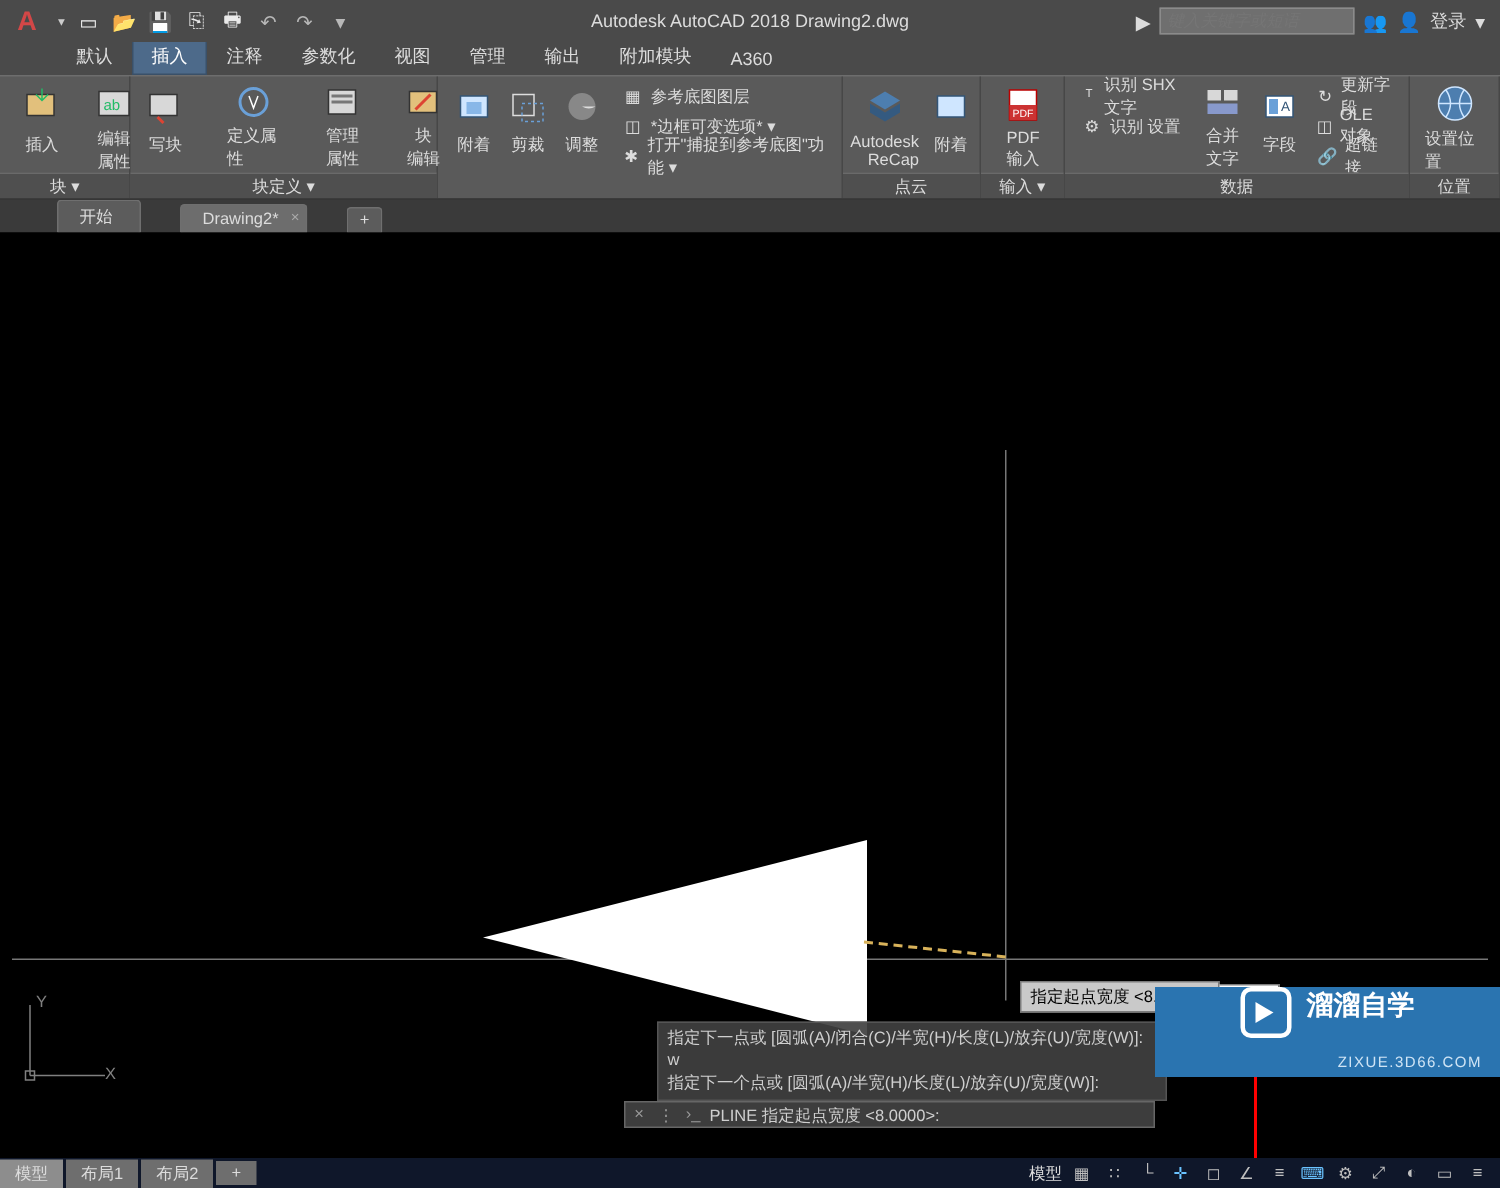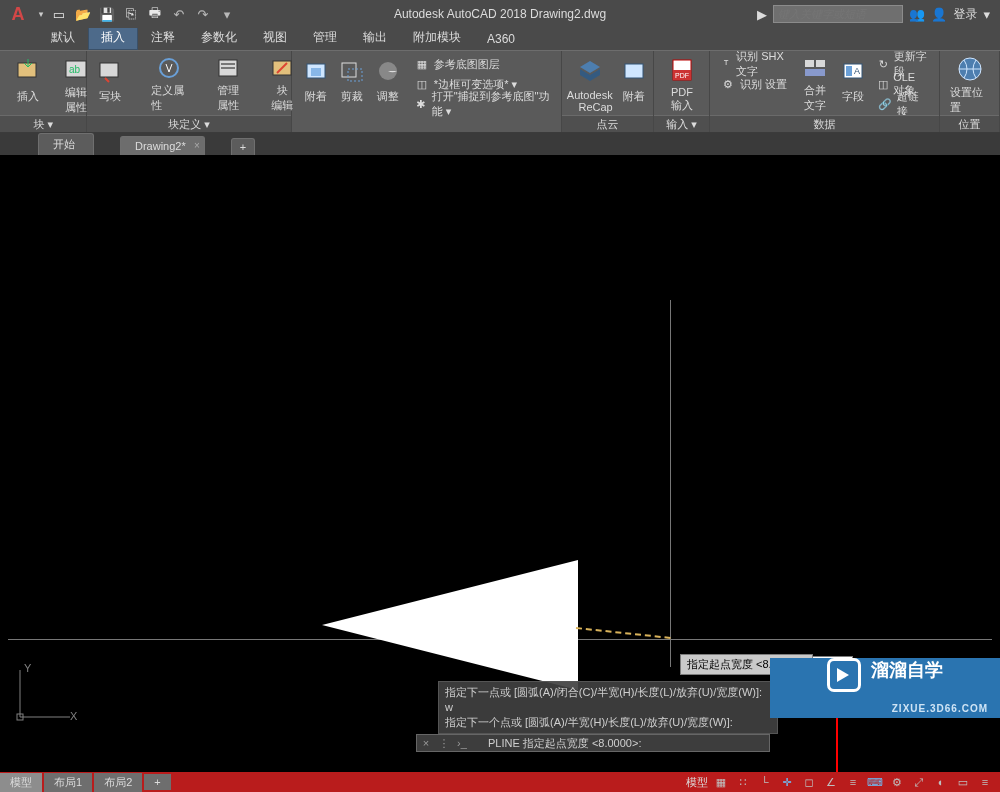--- a/index.html
+++ b/index.html
@@ -61,25 +61,25 @@
   .arrow{position:absolute;left:836px;top:516px;width:2px;height:155px;background:#ff0000;}
   .arrow::before{content:"";position:absolute;top:-8px;left:-5px;border:6px solid transparent;border-bottom:12px solid #ff0000;}
   
   .ucs{position:absolute;left:10px;bottom:40px;color:#808080;font-size:11px;}
   
   .cmdhist{position:absolute;left:438px;bottom:38px;width:340px;background:rgba(64,64,64,0.92);color:#cfcfcf;font-size:11px;padding:3px 6px;line-height:15px;border:1px solid #555;}
   .cmdline{position:absolute;left:416px;bottom:20px;right:230px;height:18px;background:#3d3d3d;border:1px solid #666;display:flex;align-items:center;color:#cfcfcf;font-size:11px;}
   .cmdline .h{width:18px;height:16px;display:flex;align-items:center;justify-content:center;color:#999;}
   
   .watermark{position:absolute;right:0;bottom:54px;width:230px;height:60px;background:#2a74b0;display:flex;align-items:flex-start;justify-content:center;color:#fff;font-size:18px;font-weight:bold;gap:10px;}
-  .watermark .sub{position:absolute;right:12px;bottom:4px;font-size:10px;font-weight:bold;letter-spacing:1px;color:#cfe4f5;}
+  .watermark .sub{position:absolute;right:12px;bottom:4px;font-size:10px;font-weight:normal;letter-spacing:1px;color:#cfe4f5;}
   .watermark .play{width:34px;height:34px;border:3px solid #fff;border-radius:7px;display:flex;align-items:center;justify-content:center;}
   .watermark .play::after{content:"";border:7px solid transparent;border-left:12px solid #fff;margin-left:4px;}
   
-  .status{position:absolute;left:0;right:0;bottom:0;height:20px;background:#b91c1c;display:flex;align-items:center;color:var(--text);font-size:11px;}
+  .status{position:absolute;left:0;right:0;bottom:0;height:20px;background:#0f172a;display:flex;align-items:center;color:var(--text);font-size:11px;}
   .status .mt{background:#6e6e6e;padding:2px 10px;margin-right:2px;}
   .status .mt.active{background:#8d8d8d;}
   .status .right{margin-left:auto;display:flex;align-items:center;gap:4px;padding-right:6px;}
   .sbtn{min-width:18px;height:16px;display:flex;align-items:center;justify-content:center;color:#bfbfbf;}
   .sbtn.on{color:#6ac3ff;}
   
   svg{display:block;}
 </style>
 </head>
 <body>
@@ -378,21 +378,21 @@
   </div>
 
   <div class="cmdhist">
     <div>指定下一点或 [圆弧(A)/闭合(C)/半宽(H)/长度(L)/放弃(U)/宽度(W)]: w</div>
     <div>指定下一个点或 [圆弧(A)/半宽(H)/长度(L)/放弃(U)/宽度(W)]:</div>
   </div>
   <div class="cmdline">
     <div class="h">×</div>
     <div class="h">⋮</div>
     <div class="h">›_</div>
-    <span style="margin-left:17px">PLINE 指定起点宽度 &lt;8.0000&gt;:</span>
+    <span style="margin-left:2px">PLINE 指定起点宽度 &lt;8.0000&gt;:</span>
   </div>
 
   <div class="watermark">
     <div class="play"></div>
     <span>溜溜自学</span>
     <span class="sub">ZIXUE.3D66.COM</span>
   </div>
 </div>
 
 <div class="status">

